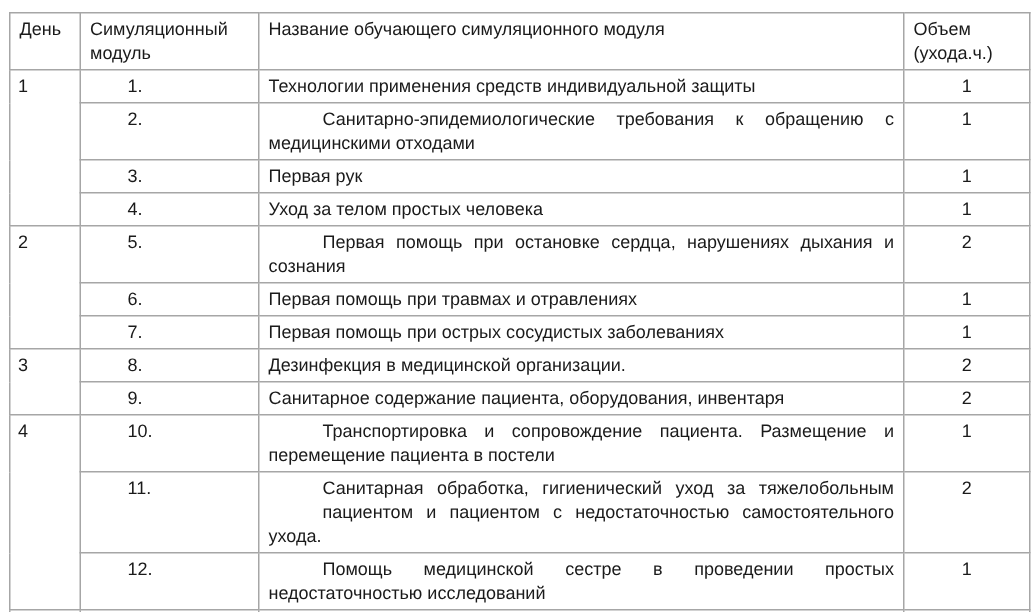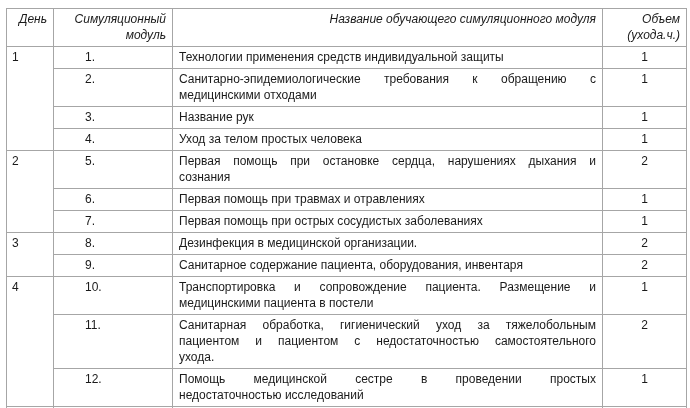--- a/index.html
+++ b/index.html
@@ -21,34 +21,35 @@
     color: #1a1a1a;
   }
   .doc-table th,
   .doc-table td {
     border: 1px solid #a6a6a6;
     vertical-align: top;
     padding: 2px 6px 3px 6px;
     font-weight: normal;
     overflow: hidden;
   }
-  .doc-table th { text-align: right; font-style: italic; }
+  .doc-table th { text-align: left; }
   col.c-day    { width: 47px; }
   col.c-module { width: 119px; }
   col.c-title  { width: 430px; }
   col.c-volume { width: 84px; }
   td.day    { padding-left: 5px; text-align: left; }
   td.module { padding-left: 31px; text-align: left; }
   td.title  { text-align: left; }
   td.volume { text-align: center; }
   
   .jl {
     text-align: justify;
     text-align-last: justify;
     white-space: nowrap;
+    margin-left: 36px;
   }
   .ll { text-align: left; }
 </style>
 </head>
 <body>
 
 <table class="doc-table">
   <colgroup>
     <col class="c-day">
       <col class="c-module">
@@ -77,21 +78,21 @@
     <td class="title">
       <div class="jl">Санитарно-эпидемиологические требования к обращению с</div>
       <div class="ll">медицинскими отходами</div>
     </td>
     <td class="volume">1</td>
   </tr>
 
   <tr>
     <td class="module">3.</td>
     <td class="title">
-      <div class="ll">Название рук</div>
+      <div class="ll">Первая рук</div>
     </td>
     <td class="volume">1</td>
   </tr>
 
   <tr>
     <td class="module">4.</td>
     <td class="title">
       <div class="ll">Уход за телом простых человека</div>
     </td>
     <td class="volume">1</td>
@@ -138,21 +139,21 @@
       <div class="ll">Санитарное содержание пациента, оборудования, инвентаря</div>
     </td>
     <td class="volume">2</td>
   </tr>
 
   <tr>
     <td class="day" rowspan="3">4</td>
     <td class="module">10.</td>
     <td class="title">
       <div class="jl">Транспортировка и сопровождение пациента. Размещение и</div>
-      <div class="ll">медицинскими пациента в постели</div>
+      <div class="ll">перемещение пациента в постели</div>
     </td>
     <td class="volume">1</td>
   </tr>
 
   <tr>
     <td class="module">11.</td>
     <td class="title">
       <div class="jl">Санитарная обработка, гигиенический уход за тяжелобольным</div>
       <div class="jl">пациентом и пациентом с недостаточностью самостоятельного</div>
       <div class="ll">ухода.</div>

